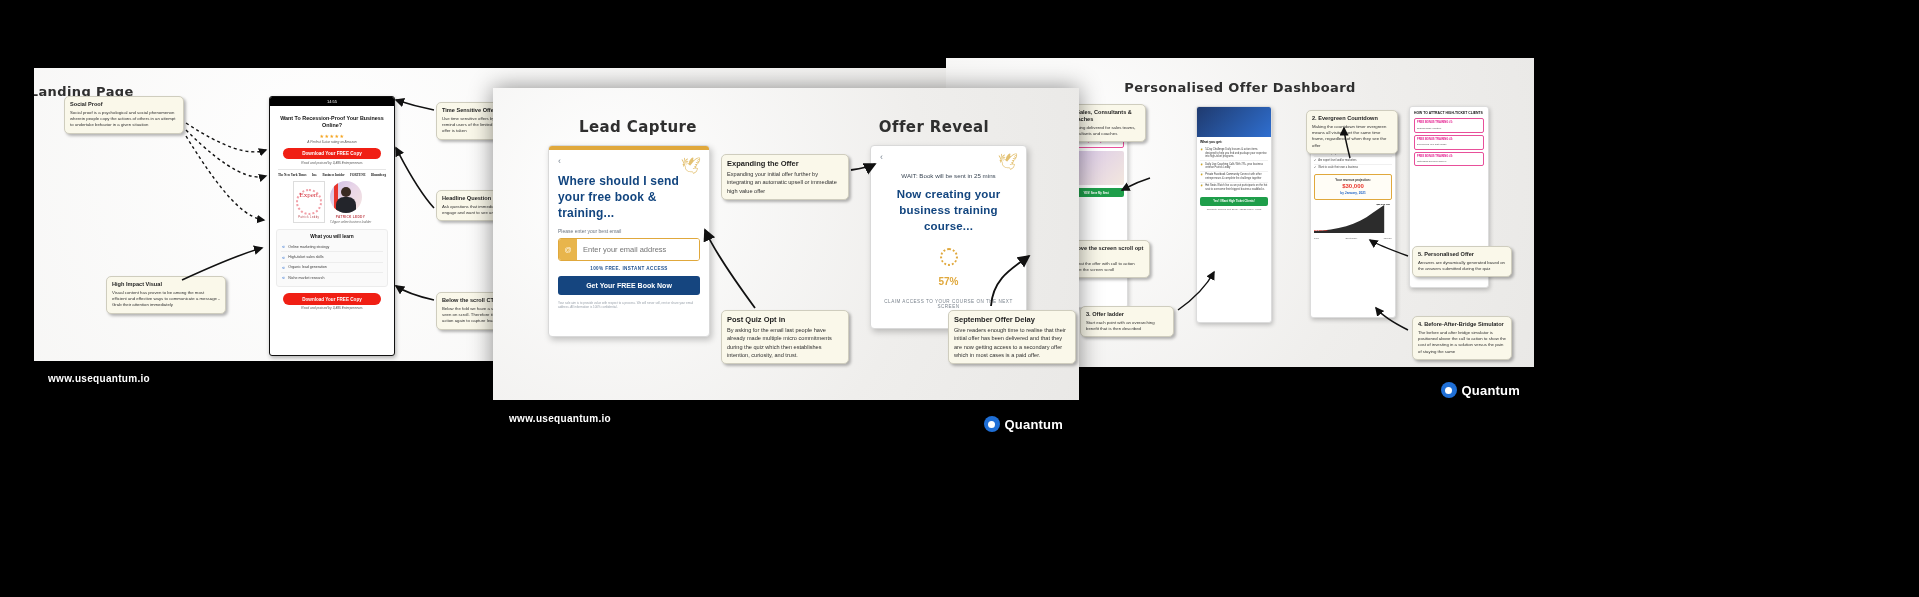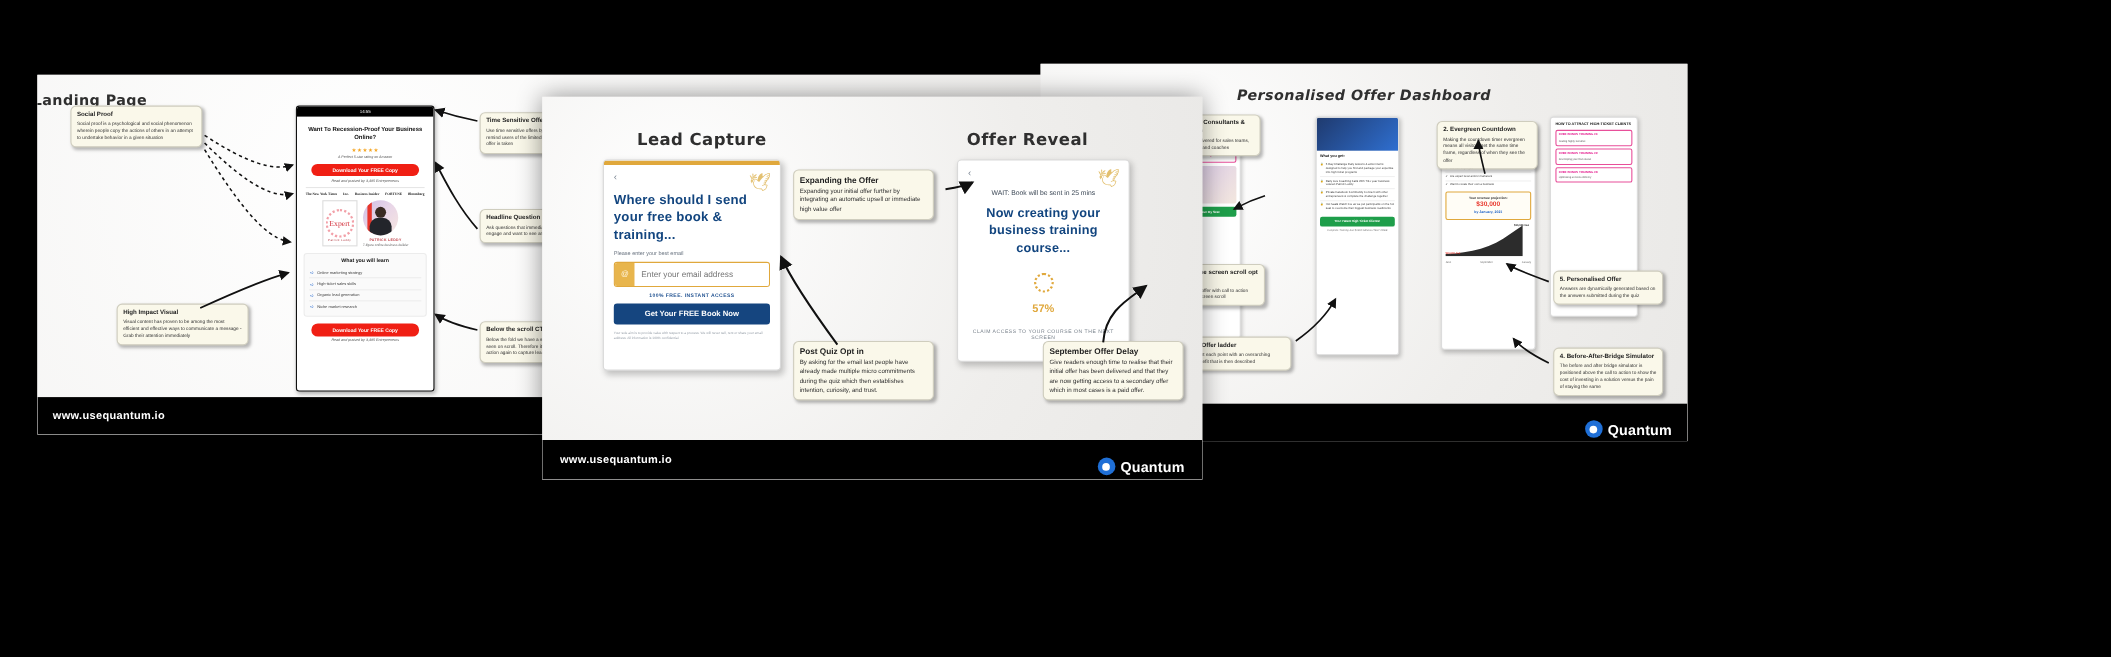--- a/index.html
+++ b/index.html
@@ -40,21 +40,21 @@
   .cta-red{display:block;margin:4px auto 0;background:#f01f14;color:#fff;border:none;border-radius:30px;
     font-size:4.6px;font-weight:700;padding:3.2px 0;width:88%;text-align:center;cursor:pointer;}
   .logos{display:flex;justify-content:space-between;align-items:center;gap:2px;margin:4px 2px 0;
     border-top:1px solid #e6e6e6;padding-top:3px;}
   .logos span{font-size:3.2px;font-weight:700;color:#1a1a1a;font-family:"Liberation Serif",serif;
     white-space:nowrap;}
   .media{display:flex;gap:5px;justify-content:center;align-items:center;margin-top:4px;}
   .bookcover{width:30px;height:40px;background:#fff;border:1px solid #ddd;display:flex;align-items:center;
     justify-content:center;position:relative;}
   .bookcover .ring{width:22px;height:22px;border-radius:50%;border:2px dotted #f2a0a8;display:flex;
-    align-items:center;justify-content:center;}
+    justify-content:center;}
   .bookcover .ring b{font-family:"Liberation Serif",serif;color:#d4343f;font-size:7px;font-weight:400;}
   .bookcover .byline{position:absolute;bottom:3px;left:0;right:0;text-align:center;font-size:2.6px;
     color:#b03a42;letter-spacing:.4px;}
   .headshot{width:32px;height:32px;border-radius:50%;background:
     linear-gradient(135deg,#cdbce4 0%,#e8d5e8 45%,#f6e6e0 100%);position:relative;overflow:hidden;}
   .headshot:before{content:"";position:absolute;left:11px;top:6px;width:10px;height:10px;border-radius:50%;
     background:#3a2b23;}
   .headshot:after{content:"";position:absolute;left:6px;top:16px;width:20px;height:18px;border-radius:8px 8px 0 0;
     background:#23252b;}
   .hs-band{position:absolute;left:4px;top:0;width:4px;height:32px;background:#e8352b;}
@@ -215,21 +215,21 @@
       <path d="M400,232 C382,228 368,222 362,218" stroke="#111" stroke-width="1.6" fill="none" marker-end="url(#ah)"></path>
     </svg>
 
     <div class="footer" style="height:34px;padding:0 14px;">
       <span class="url">www.usequantum.io</span>
       <span></span>
     </div>
   </div>
 
   <div class="slide" style="left:946px;top:58px;width:588px;height:343px;">
-    <div class="slide-title" style="top:22px;font-size:13px;font-style:italic;">Personalised Offer Dashboard</div>
+    <div class="slide-title" style="top:22px;font-size:13px;">Personalised Offer Dashboard</div>
 
     <div class="mini" style="left:118px;top:48px;width:62px;height:200px;">
       <div class="redstrip" style="font-size:2.2px;">3-Day LIVE Masterclass For Coaches, Consultants &amp; Experts</div>
       <div class="mb">
         <div style="font-weight:700;font-size:4px;color:#111;line-height:1.2">HOW TO ATTRACT</div>
         <div style="font-weight:700;font-size:5px;color:#e8352b;line-height:1.1">HIGH-TICKET</div>
         <div style="font-size:2.3px;color:#555;margin-top:1px">CLIENTS WITHOUT ADS, COLD OUTREACH OR BEING SALESY</div>
         <div class="pinkbox">
           <div class="pl">Join the 5-Day Challenge</div>
         </div>
@@ -364,21 +364,21 @@
 
     <div class="footer" style="height:34px;padding:0 14px;">
       <span></span>
       <span class="brand">
         <span class="bmark"></span>
         <span class="btext">Quantum</span>
       </span>
     </div>
   </div>
 
-  <div class="slide" style="left:493px;top:88px;width:586px;height:348px;box-shadow:0 0 22px rgba(0,0,0,.45);padding-left:14px;">
+  <div class="slide" style="left:493px;top:88px;width:586px;height:348px;box-shadow:0 0 22px rgba(0,0,0,.45);">
     <div class="slide-title" style="top:30px;left:0;width:290px;font-size:15px;">Lead Capture</div>
     <div class="slide-title" style="top:30px;left:296px;width:290px;font-size:15px;">Offer Reveal</div>
 
     <div class="optin" style="left:55px;top:57px;width:160px;height:190px;">
       <div class="topbar"></div>
       <div class="inner">
         <span class="bird">🕊</span>
         <div class="backchev">‹</div>
         <div class="oc-h">Where should I send your free book &amp; training...</div>
         <div class="oc-sub">Please enter your best email</div>

